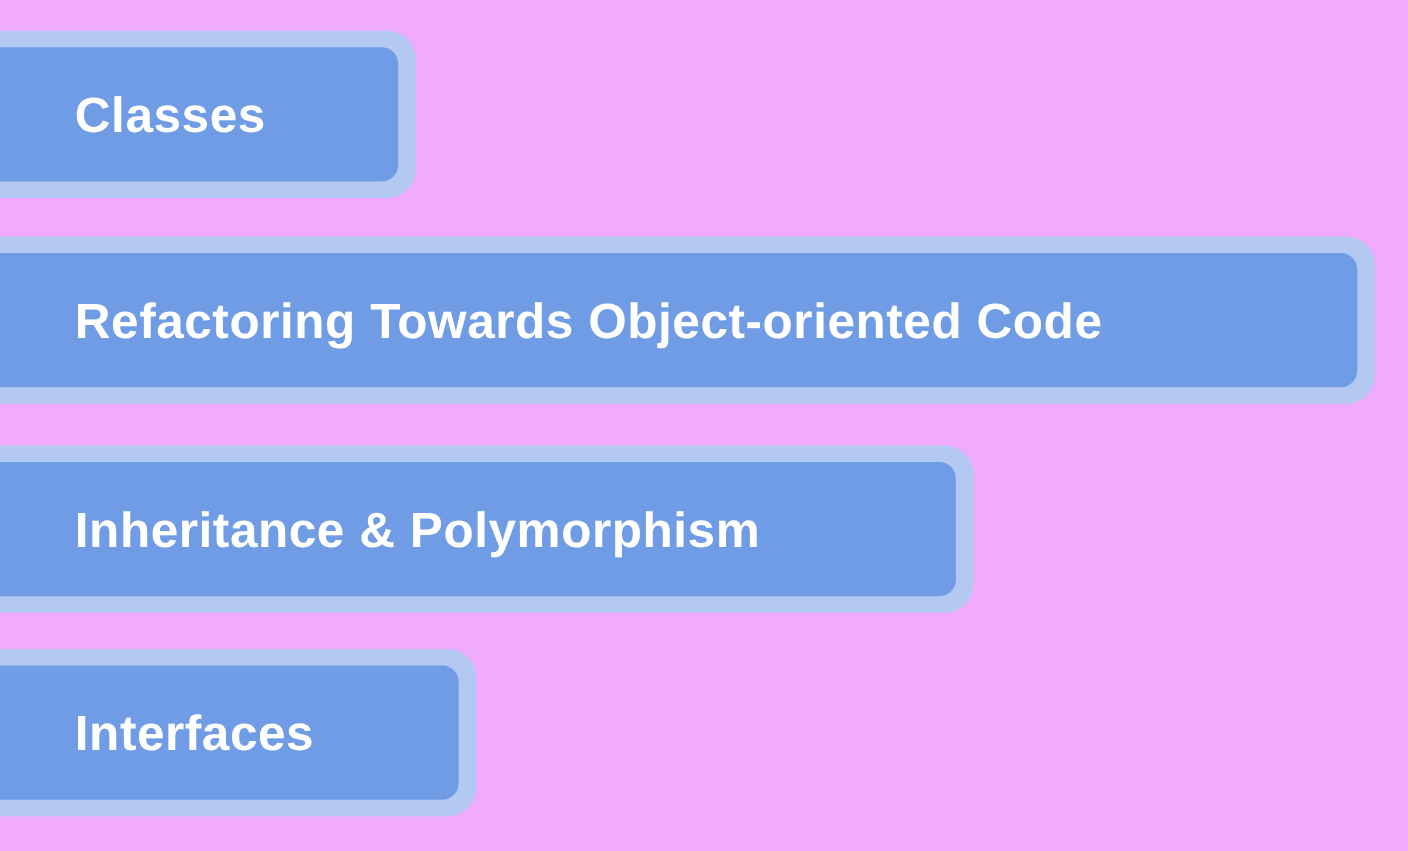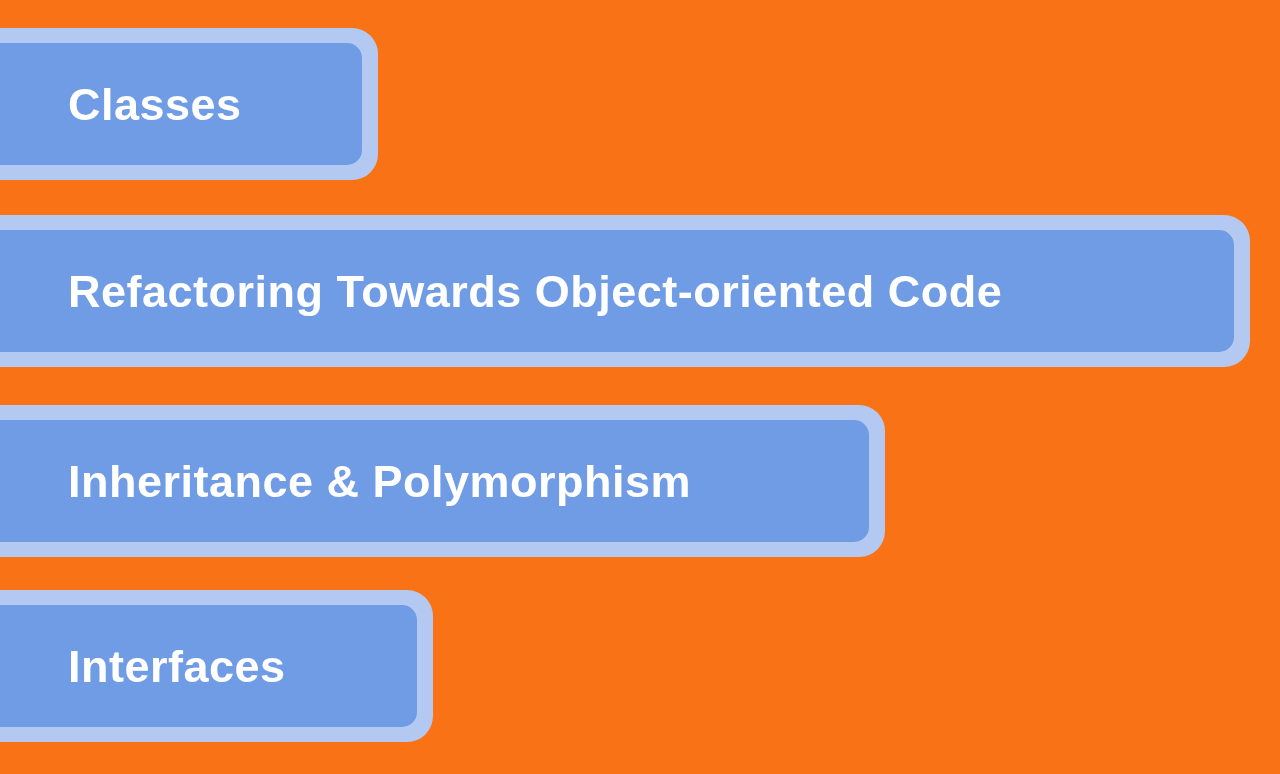--- a/index.html
+++ b/index.html
@@ -5,21 +5,21 @@
   html, body {
     margin: 0;
     padding: 0;
     background: #ffffff;
   }
   #canvas {
     position: relative;
     width: 1280px;
     height: 774px;
     overflow: hidden;
-    background: #f97316;
+    background: #f0abfc;
     font-family: "Liberation Sans", "DejaVu Sans", sans-serif;
   }
   
   .bar-outer {
     position: absolute;
     left: -40px;
     height: 152px;
     background: #b4c9f1;
     border-radius: 0 26px 26px 0;
     box-sizing: border-box;

